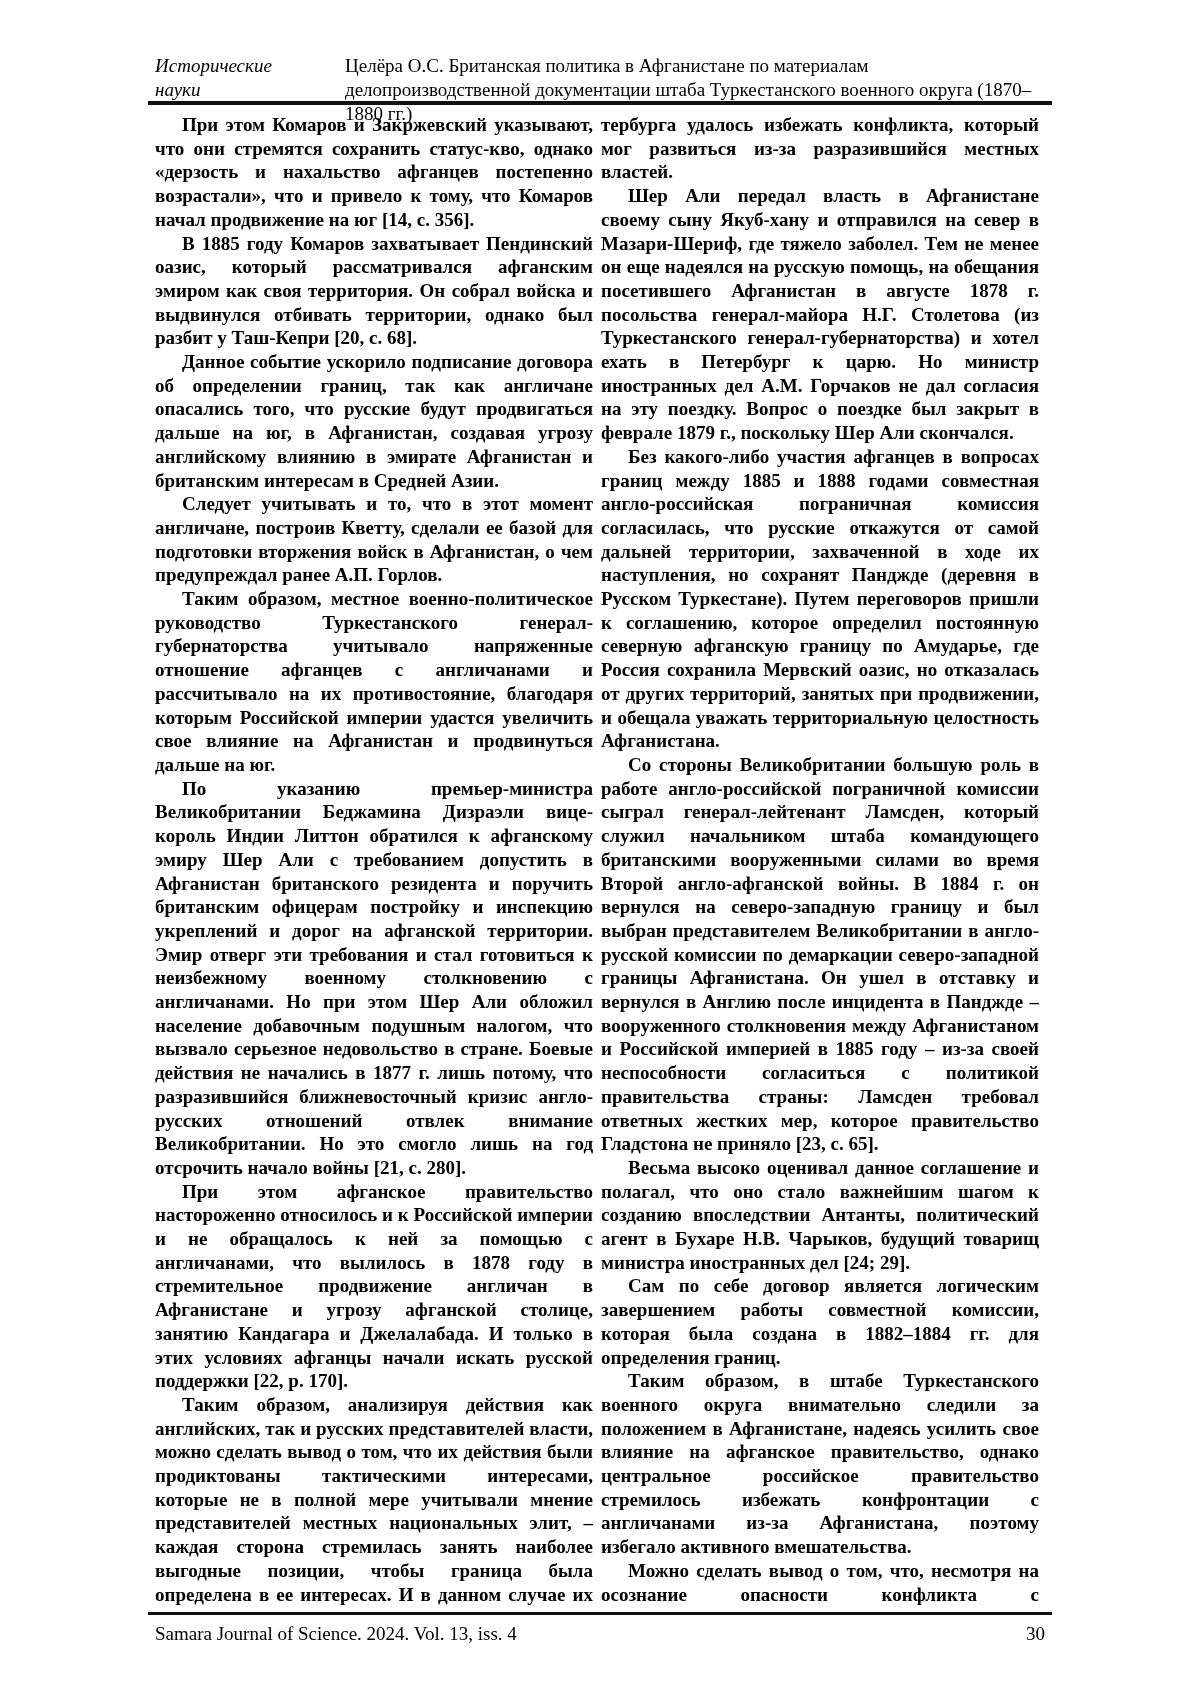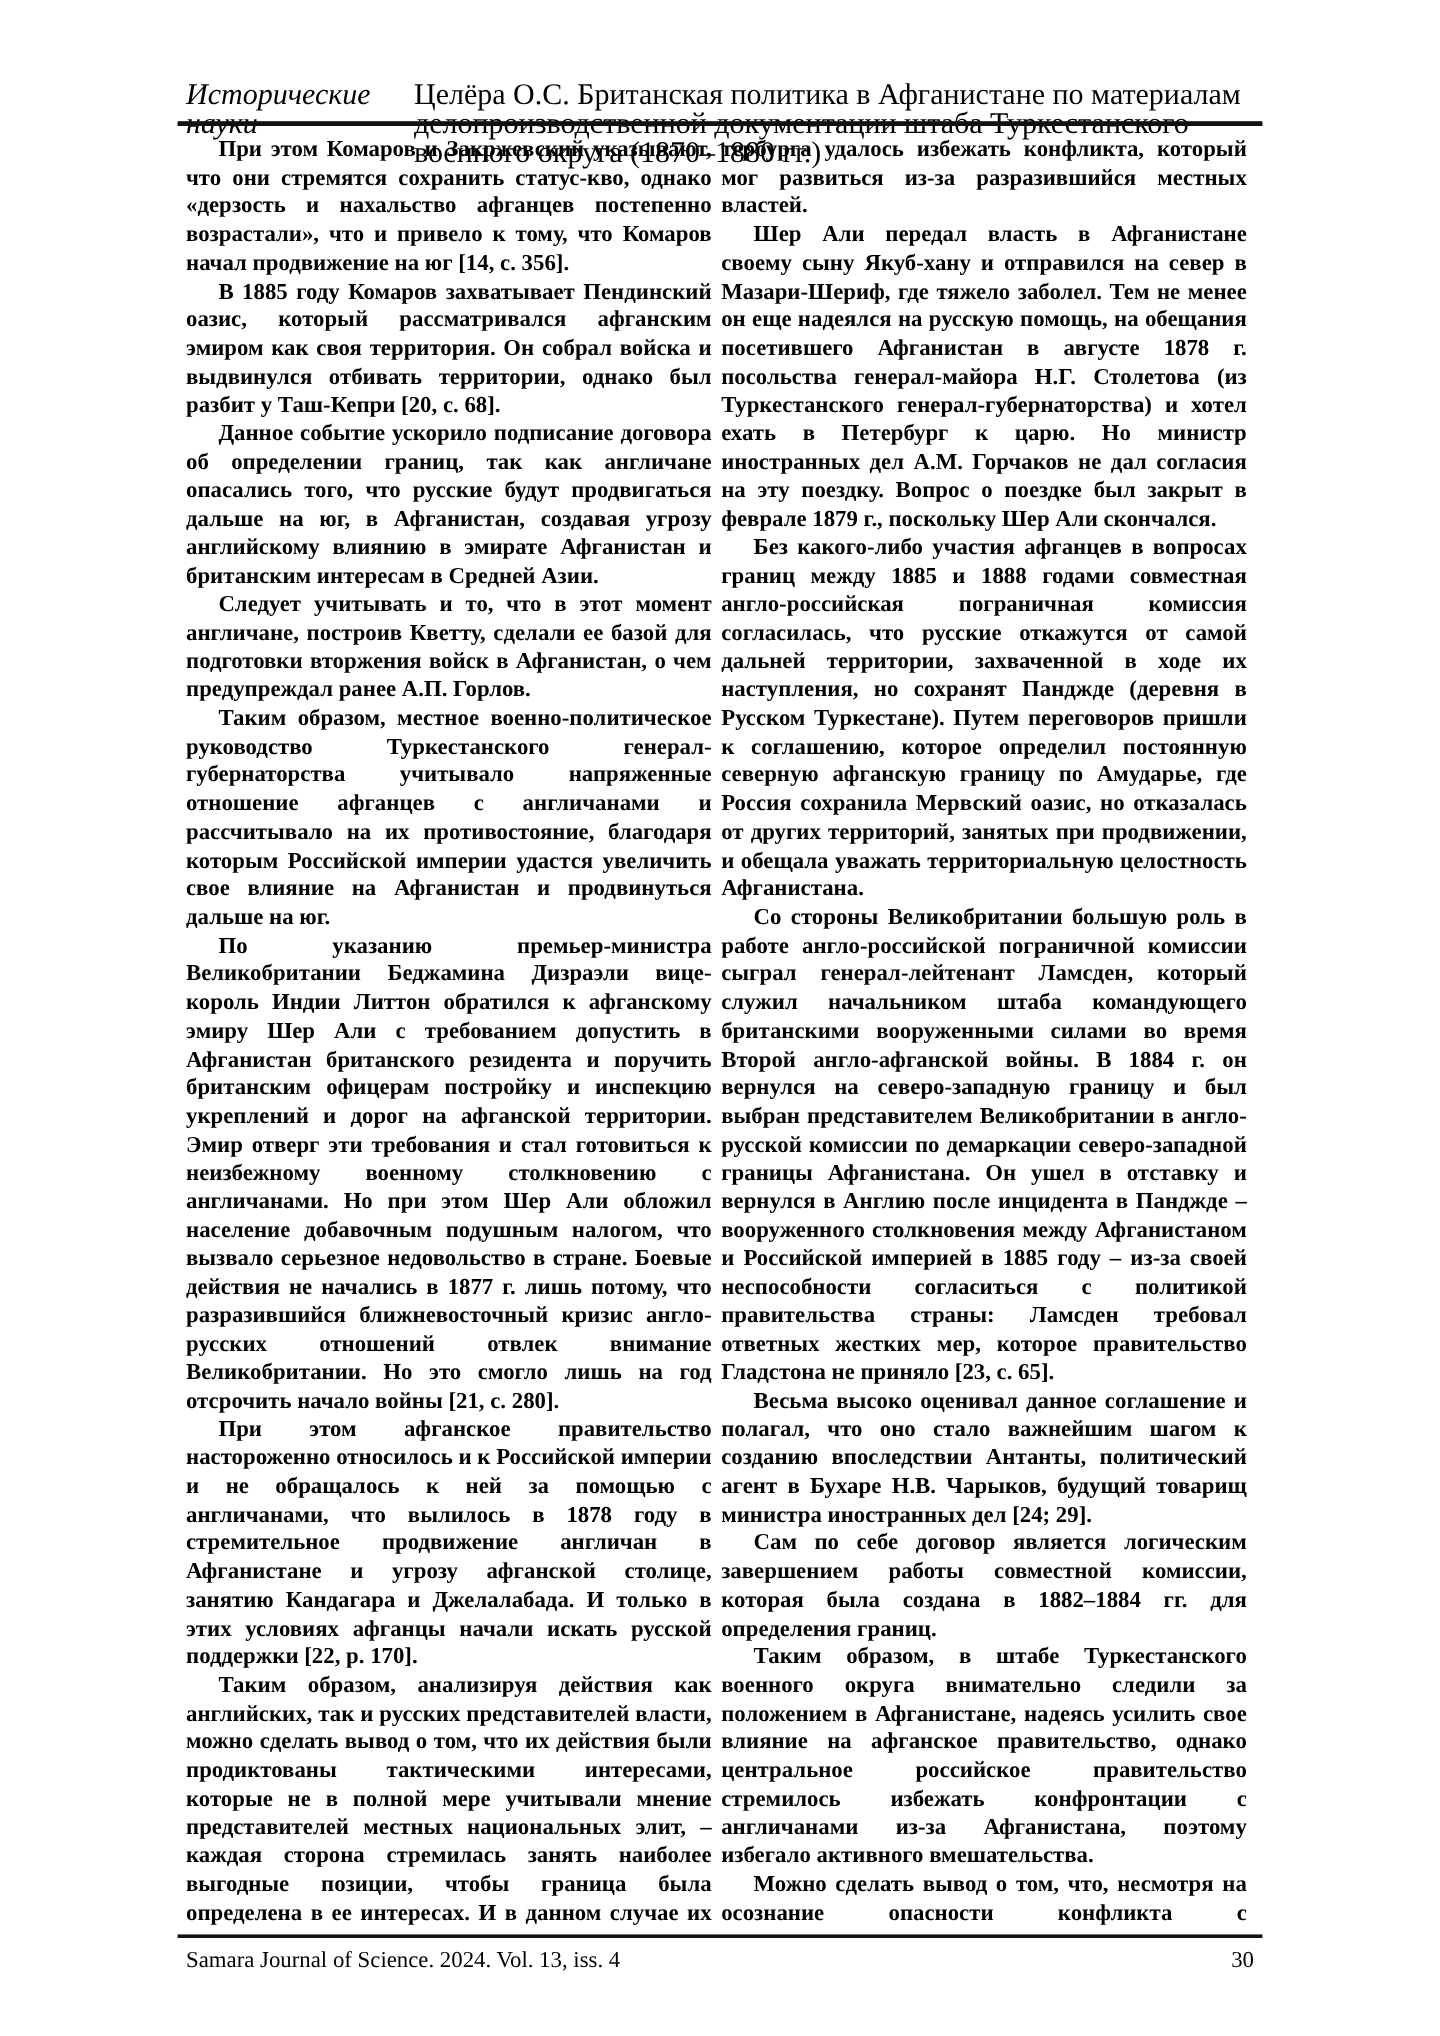--- a/index.html
+++ b/index.html
@@ -5,23 +5,23 @@
   * { margin: 0; padding: 0; box-sizing: border-box; }
   html, body { background: #ffffff; }
   body {
     width: 1200px; height: 1697px;
     font-family: "Liberation Serif", "DejaVu Serif", serif;
     color: #000;
   }
   .page { position: relative; width: 1200px; height: 1697px; background: #fff; overflow: hidden; }
 
   .header {
-    position: absolute; top: 68px; left: 155px; width: 890px;
+    position: absolute; top: 54px; left: 155px; width: 890px;
     display: flex; justify-content: space-between; align-items: flex-start;
-    font-size: 25px; line-height: 24px;
+    font-size: 19px; line-height: 24px;
   }
   .hdr-section { font-style: italic; white-space: nowrap; }
   .hdr-title { max-width: 700px; }
 
   .rule-top {
     position: absolute; top: 101px; left: 148px; width: 904px;
     border-top: 4px solid #111;
   }
 
   .columns {

